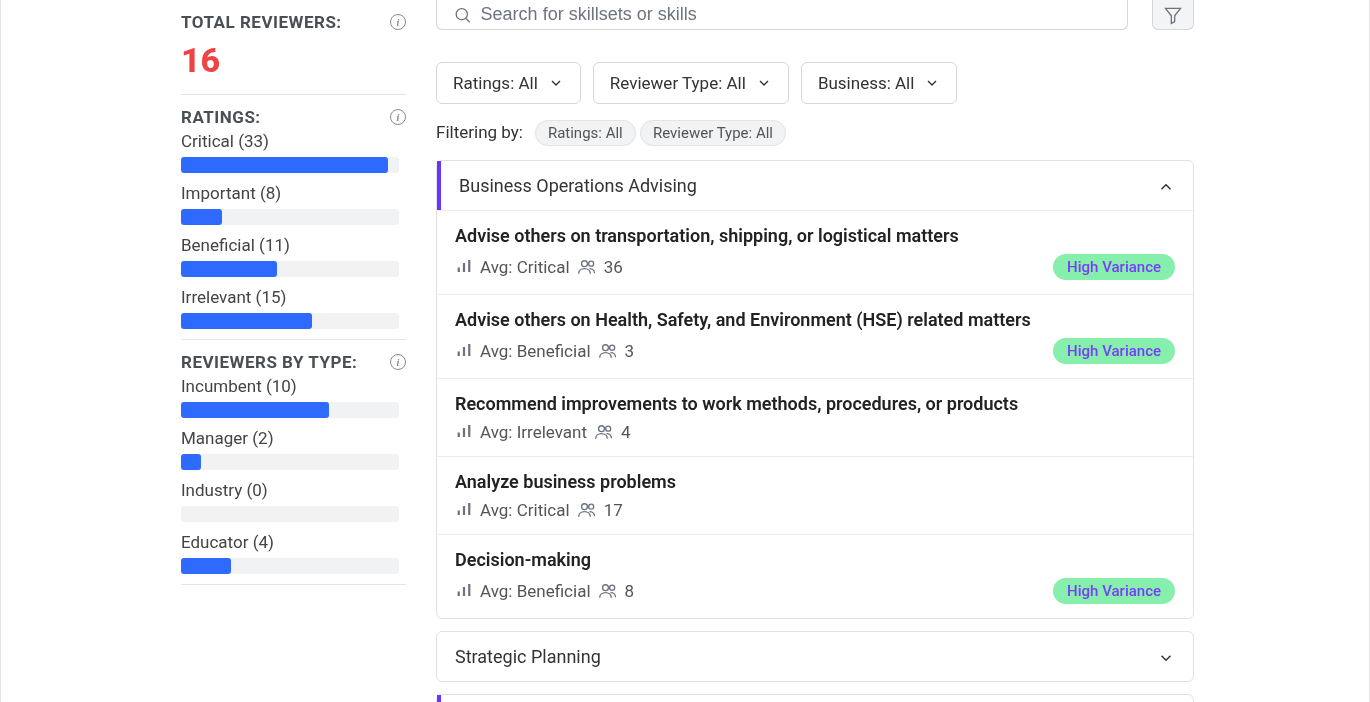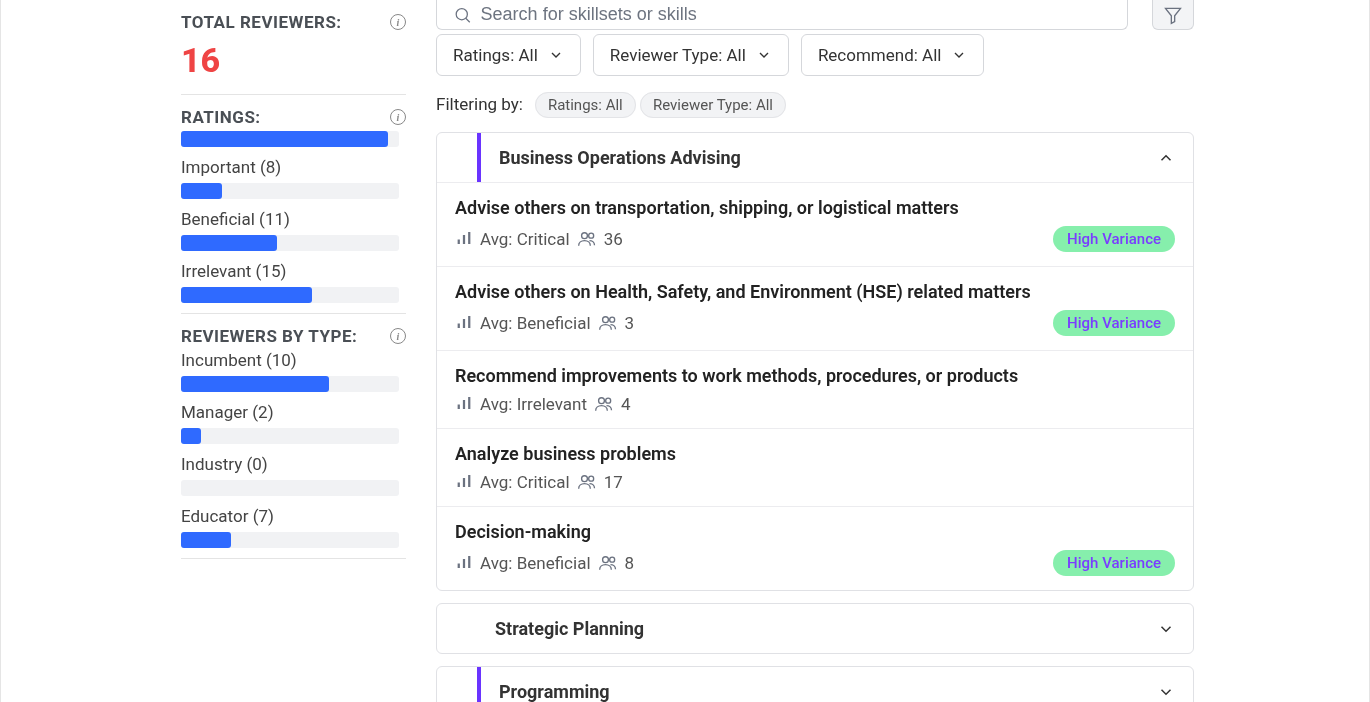--- a/index.html
+++ b/index.html
@@ -83,21 +83,21 @@
   font-style: italic;
   font-family: serif;
 }
 .main {
   flex: 1;
   padding: 0 175px 0 30px;
 }
 .search-row {
   display: flex;
   gap: 24px;
-  margin-bottom: 4px;
+  margin-bottom: 32px;
   justify-content: center;
 }
 .search-box {
   flex: 1;
   border: 1px solid #d5d7db;
   border-top: none;
   border-radius: 0 0 6px 6px;
   display: flex;
   align-items: center;
   padding: 0 16px;
@@ -155,26 +155,25 @@
   color: #555;
 }
 .accordion {
   border: 1px solid #e0e1e5;
   border-radius: 6px;
   margin-bottom: 12px;
 }
 .accordion-header {
   display: flex;
   justify-content: space-between;
-  align-items: center;
+  align-items: flex-end;
   padding: 14px 18px;
-  font-weight: 700;
+  font-weight: 400;
   font-size: 18px;
   color: #333;
-  margin-left: 40px;
 }
 .accent-left {
   border-left: 4px solid #6a34ff;
 }
 .skill-item {
   border-top: 1px solid #ececef;
   padding: 14px 18px 14px 18px;
 }
 .skill-title {
   font-weight: 600;
@@ -218,20 +217,21 @@
       </div>
       <div class="side-count">16</div>
       <hr class="hr">
 
       <div class="side-header">
         <span class="side-title">RATINGS:</span>
         <span class="info-icon">i</span>
       </div>
       <div id="ratings-bars">
           <div class="bar-row">
+            <div class="bar-label">Critical (33)</div>
             <div class="bar-track">
               <div class="bar-fill" style="width: 95%;"></div>
             </div>
           </div>
           <div class="bar-row">
             <div class="bar-label">Important (8)</div>
             <div class="bar-track">
               <div class="bar-fill" style="width: 19%;"></div>
             </div>
           </div>
@@ -267,21 +267,21 @@
               <div class="bar-fill" style="width: 9%;"></div>
             </div>
           </div>
           <div class="bar-row">
             <div class="bar-label">Industry (0)</div>
             <div class="bar-track">
               <div class="bar-fill" style="width: 0%;"></div>
             </div>
           </div>
           <div class="bar-row">
-            <div class="bar-label">Educator (7)</div>
+            <div class="bar-label">Educator (4)</div>
             <div class="bar-track">
               <div class="bar-fill" style="width: 23%;"></div>
             </div>
           </div>
         </div>
       <hr class="hr">
     </div>
   </aside>
 
   <main class="main">
@@ -308,21 +308,21 @@
             <polyline points="6 9 12 15 18 9"></polyline>
           </svg>
       </div>
       <div class="chip-btn">
         <span>Reviewer Type: All</span>
         <svg width="16" height="16" viewBox="0 0 24 24" class="svg-chev">
             <polyline points="6 9 12 15 18 9"></polyline>
           </svg>
       </div>
       <div class="chip-btn">
-        <span>Recommend: All</span>
+        <span>Business: All</span>
         <svg width="16" height="16" viewBox="0 0 24 24" class="svg-chev">
             <polyline points="6 9 12 15 18 9"></polyline>
           </svg>
       </div>
     </div>
 
     <div class="filtering-row">
       <span>Filtering by:</span>
       <span id="filter-pills"><span class="pill">Ratings: All</span> <span class="pill">Reviewer Type: All</span> </span>
     </div>

